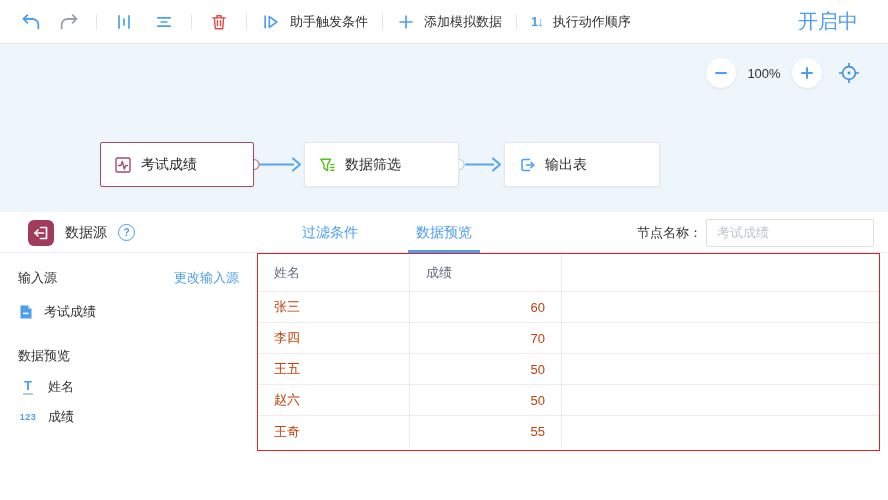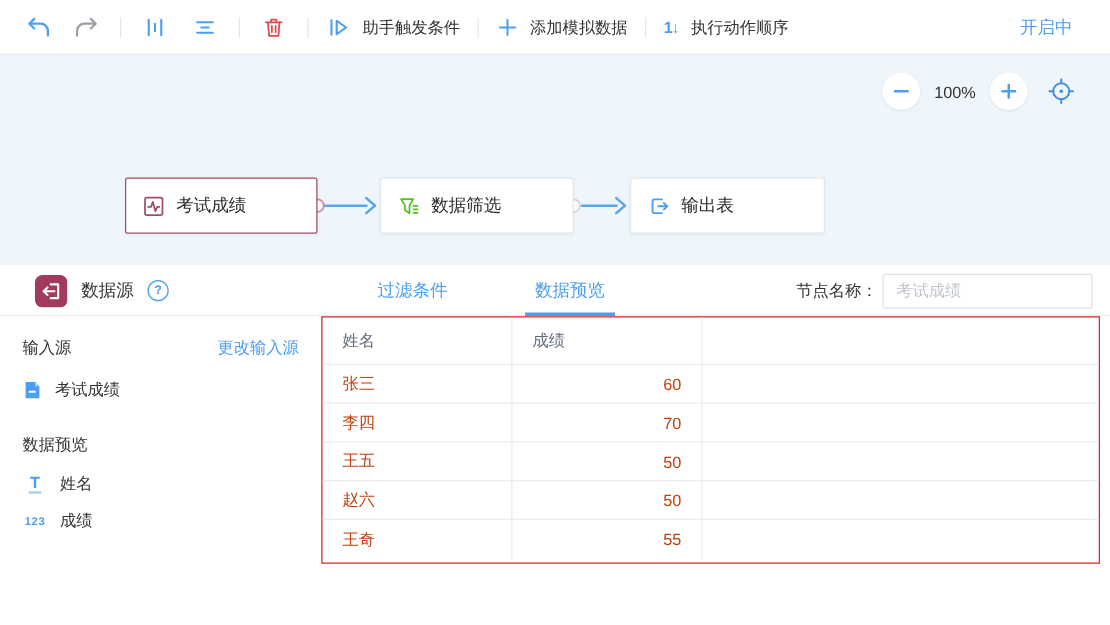--- a/index.html
+++ b/index.html
@@ -14,21 +14,21 @@
     border-bottom:1px solid #e6eaee;display:flex;align-items:center;
     padding-left:18px;box-sizing:border-box;
   }
   .tb-btn{display:flex;align-items:center;justify-content:center;width:26px;height:26px;cursor:pointer;flex:none;}
   .tb-group{display:flex;align-items:center;gap:9px;cursor:pointer;flex:none;}
   .tb-label{font-size:13px;color:#333;white-space:nowrap;}
   .tb-div{width:1px;height:16px;background:#e2e6ea;margin:0 14px;flex:none;}
   .gap12{margin-left:12px;}
   .order-glyph{color:#4b9ef2;font-size:13px;font-weight:600;display:flex;align-items:center;}
   .order-glyph .arrow{font-weight:400;font-size:13px;margin-left:-1px;}
-  .status-link{margin-left:auto;margin-right:30px;font-size:14px;color:#4b9ef2;cursor:pointer;white-space:nowrap;}
+  .status-link{margin-left:auto;margin-right:30px;font-size:20px;color:#4b9ef2;cursor:pointer;white-space:nowrap;}
   
   .canvas{position:absolute;top:44px;left:0;width:888px;height:168px;background:#eef5fb;}
   .node{
     position:absolute;top:98px;height:45px;background:#fff;border:1px solid #e4e7ec;
     border-radius:2px;display:flex;align-items:center;padding-left:13px;gap:9px;
     font-size:14px;color:#2b2b2b;box-sizing:border-box;cursor:pointer;
     box-shadow:0 1px 3px rgba(30,60,90,.05);
   }
   .node-1{left:100px;width:154px;border-color:#a24d68;}
   .node-2{left:304px;width:155px;}
@@ -47,21 +47,21 @@
     position:absolute;top:212px;left:0;width:888px;height:41px;background:#fff;
     border-bottom:1px solid #e9edf0;box-sizing:border-box;
   }
   .ph-left{position:absolute;left:28px;top:0;height:41px;display:flex;align-items:center;gap:11px;}
   .ph-title{font-size:14px;color:#333;}
   .help-icon{
     width:15px;height:15px;border-radius:50%;border:1px solid #4b9ef2;color:#4b9ef2;
     font-size:10px;display:flex;align-items:center;justify-content:center;cursor:pointer;
     font-weight:700;
   }
-  .tabs{position:absolute;left:296px;top:0;height:41px;display:flex;gap:58px;}
+  .tabs{position:absolute;left:296px;top:0;height:41px;display:flex;gap:46px;}
   .tab{
     position:relative;display:flex;align-items:center;height:41px;padding:0 6px;
     font-size:14px;color:#4b9ef2;cursor:pointer;
   }
   .tab.active::after{
     content:"";position:absolute;left:-2px;right:-2px;bottom:0;height:3px;background:#4b9ef2;
   }
   .ph-right{position:absolute;right:14px;top:0;height:41px;display:flex;align-items:center;}
   .nn-label{font-size:13px;color:#333;margin-right:4px;white-space:nowrap;font-family:Liberation Serif, serif;}
   .nn-input{

